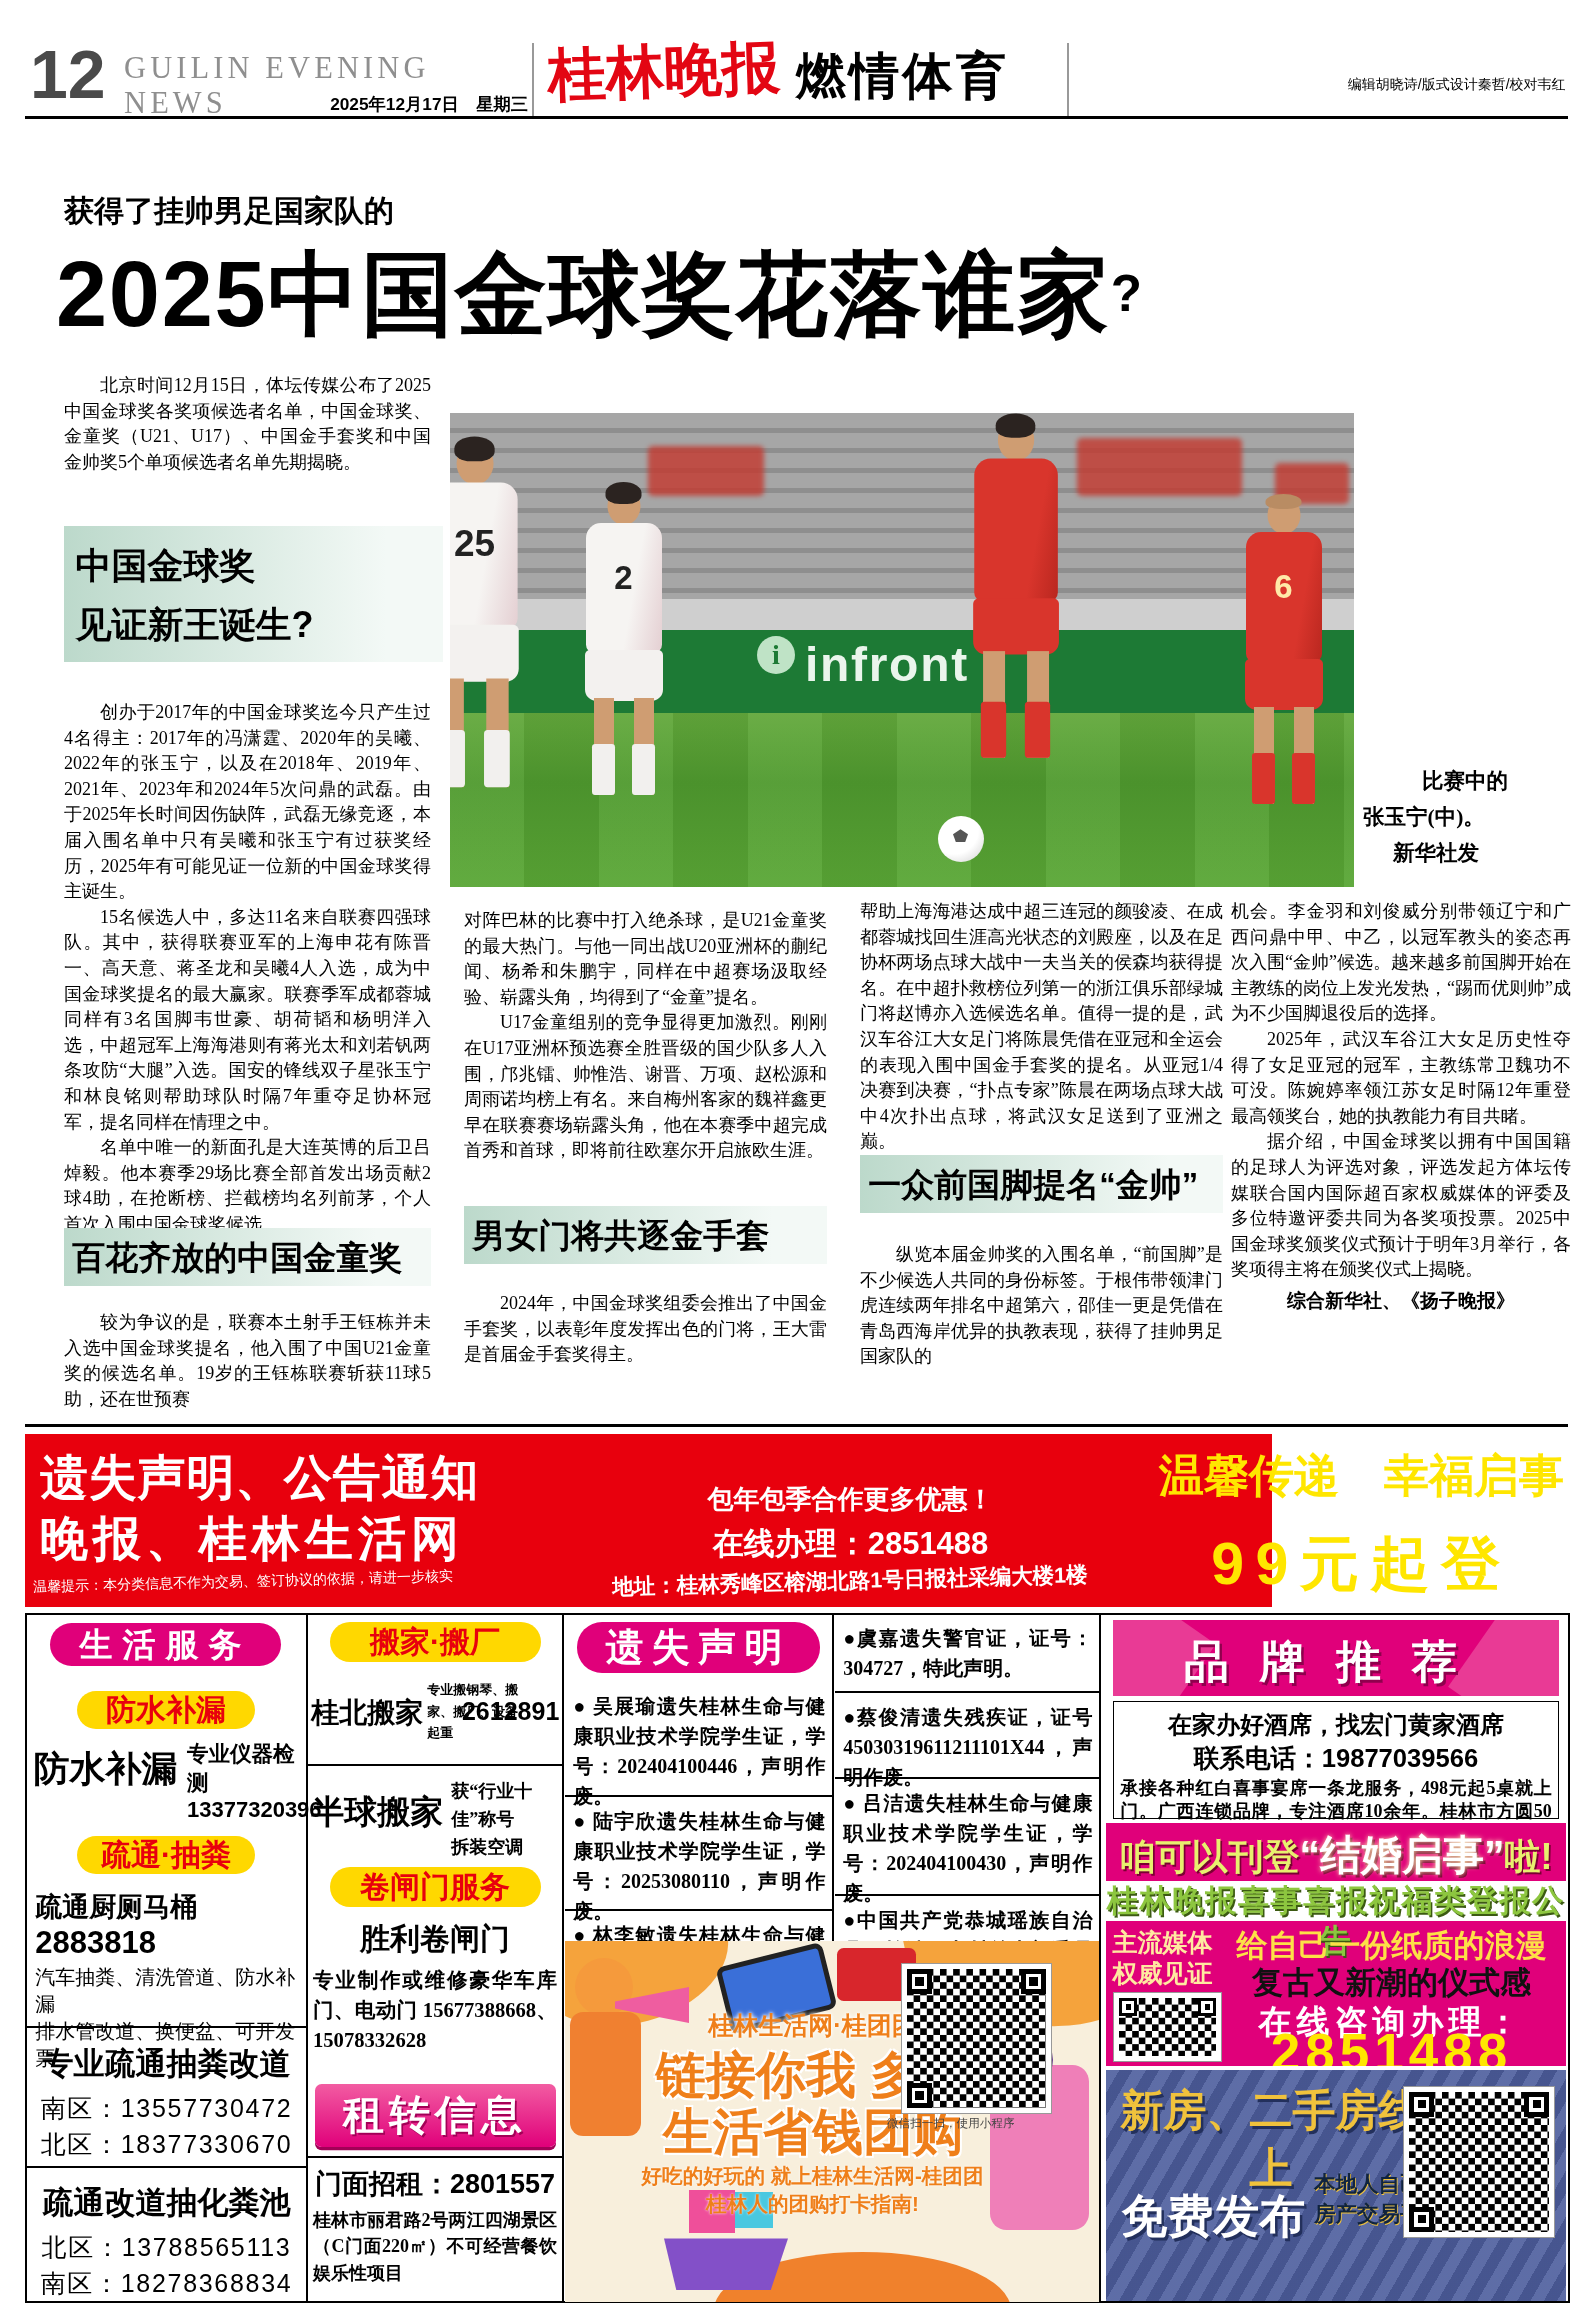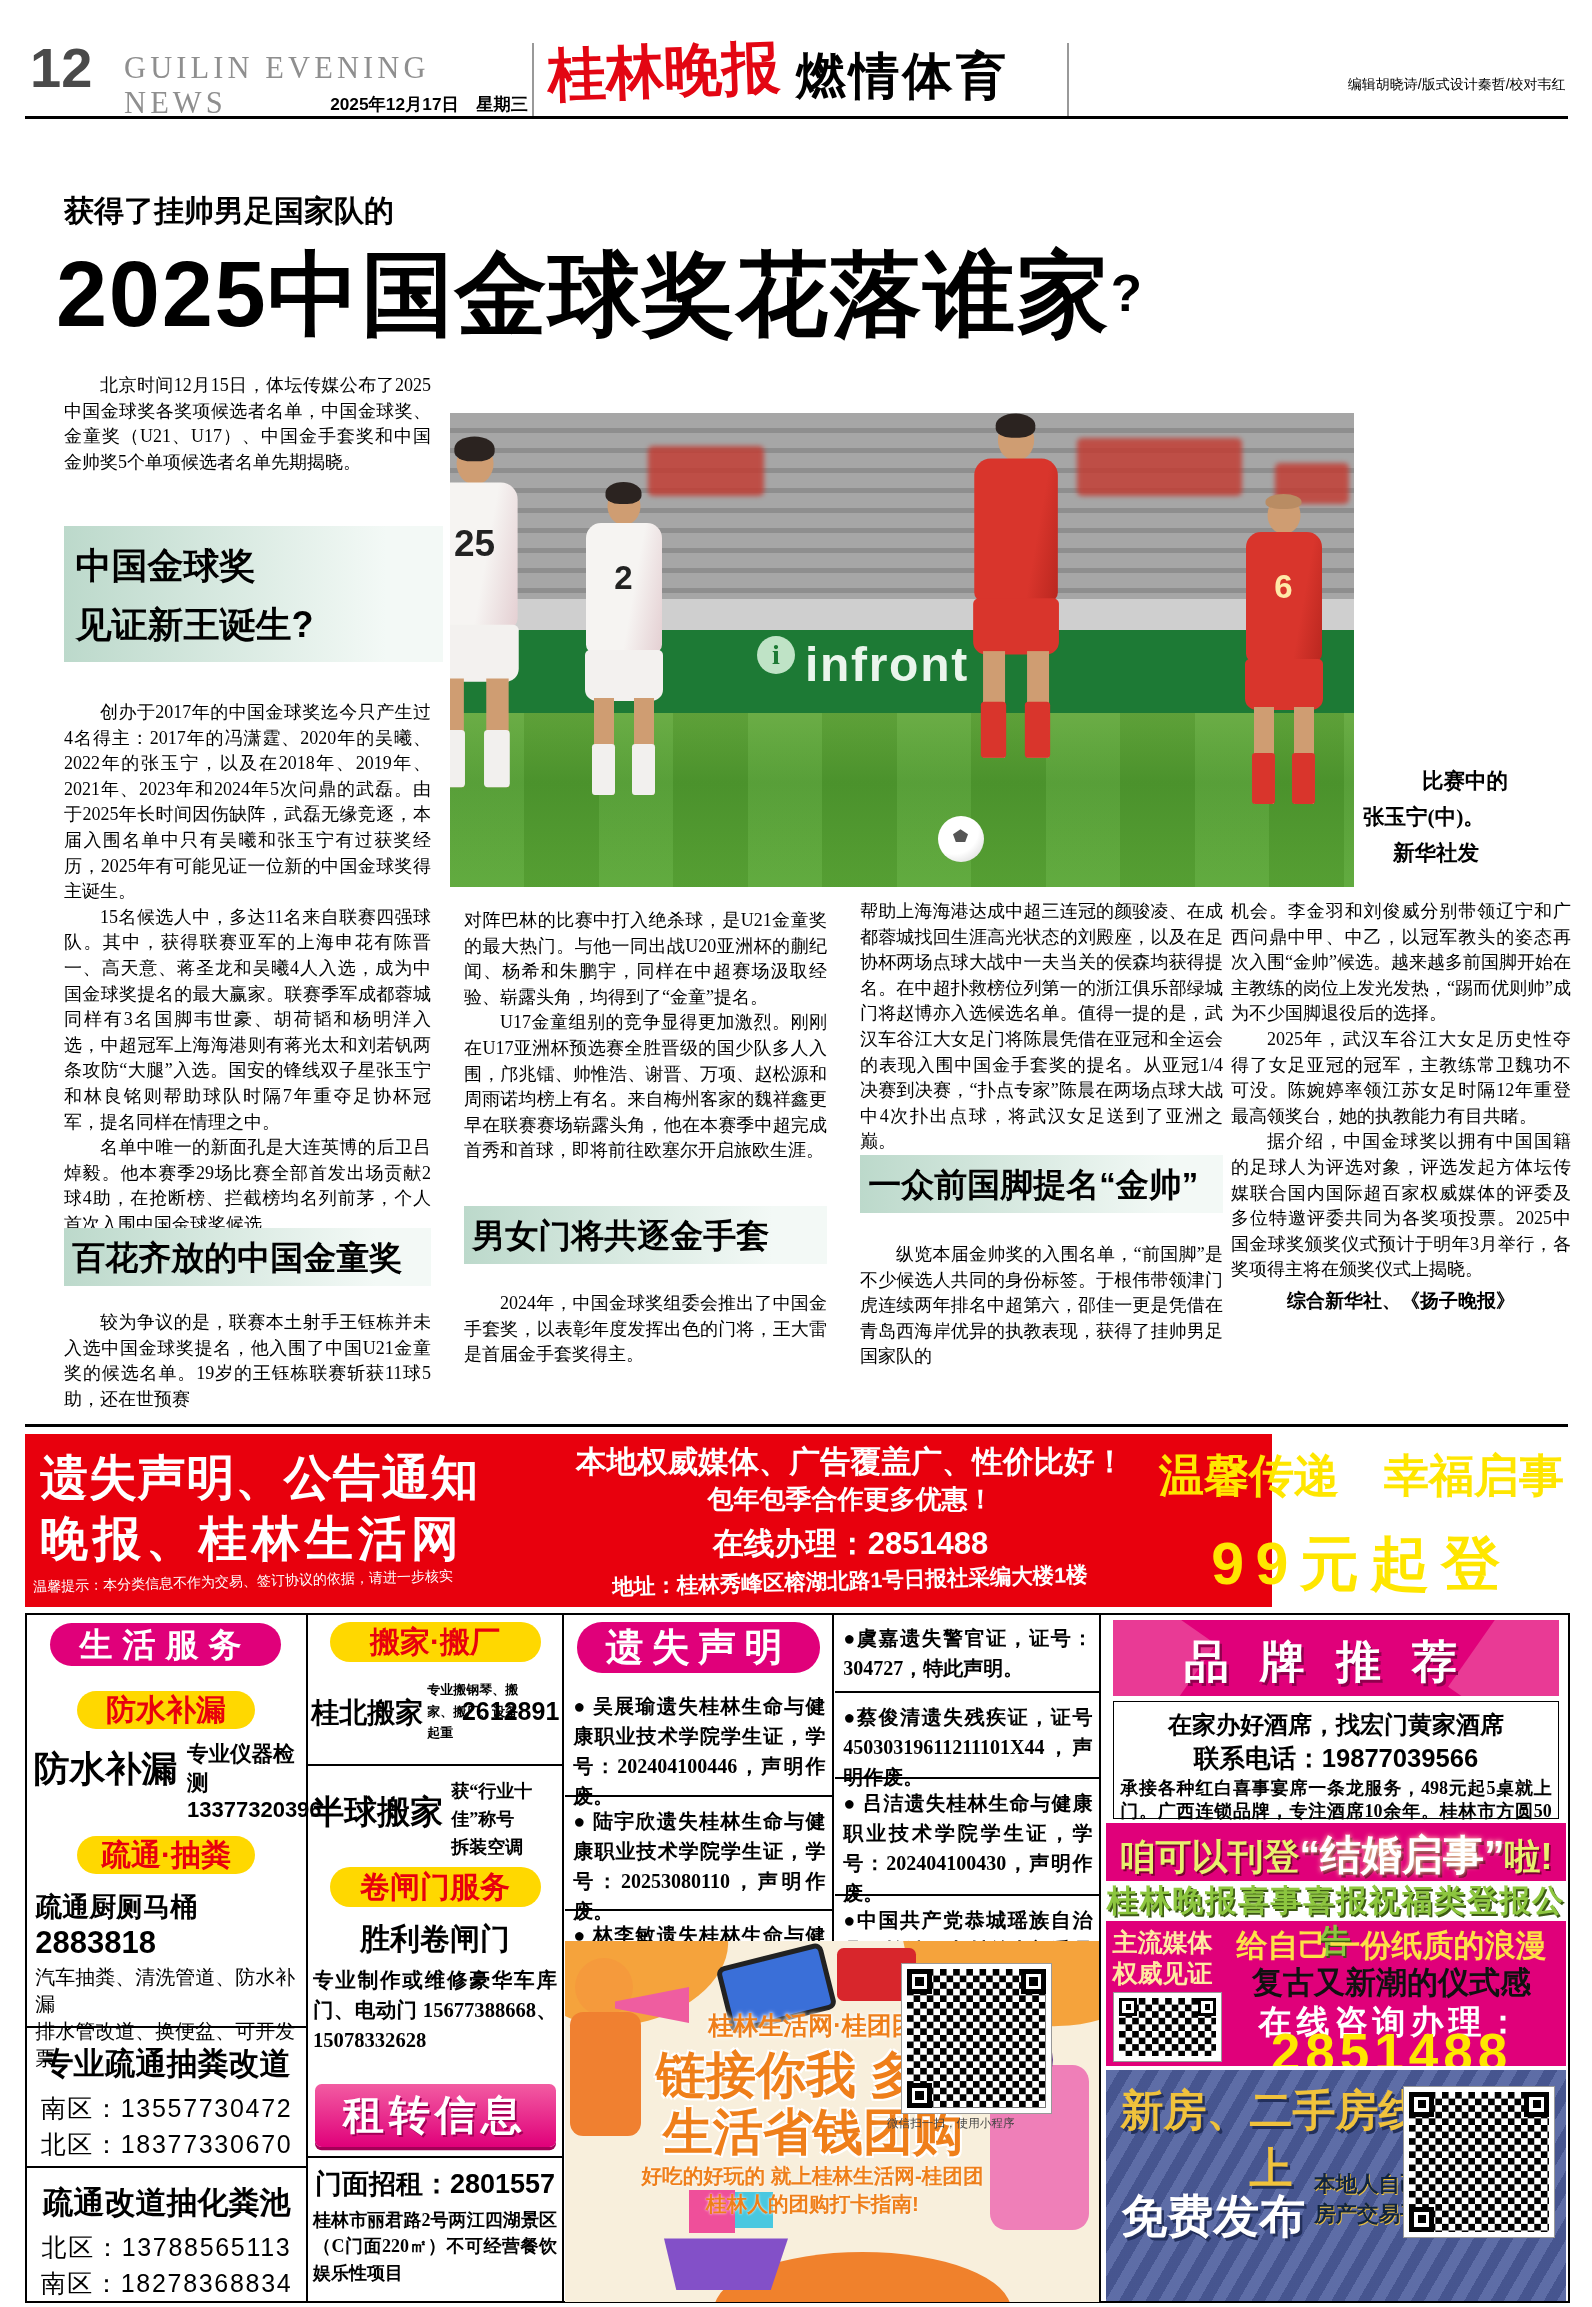--- a/index.html
+++ b/index.html
@@ -1,20 +1,20 @@
 <!DOCTYPE html>
 <html style="font-size:13.2px"><head>
 <meta charset="utf-8">
 <style>
   html,body{margin:0;padding:0;background:#fff;}
   body{width:1592px;height:2307px;position:relative;font-family:"Liberation Serif",serif;color:#000;}
   .abs{position:absolute;}
 
   
-  #pageno{left:30px;top:40px;font-size:56px;font-weight:bold;color:#4a4a4a;font-family:"Liberation Sans",sans-serif;line-height:1;}
+  #pageno{left:30px;top:40px;font-size:68px;font-weight:bold;color:#4a4a4a;font-family:"Liberation Sans",sans-serif;line-height:1;}
   #paper-en{left:124px;top:51px;width:404px;font-size:30.5px;color:#8f8f8f;letter-spacing:4.1px;font-family:"Liberation Serif",serif;}
   #mast-date{left:124px;top:92px;width:404px;text-align:right;font-size:17.3px;font-weight:bold;font-family:"Liberation Sans",sans-serif;}
   .mast-div{width:1.7px;background:#999;top:43px;height:76px;}
   #logo{left:540px;top:33px;width:248px;text-align:center;font-size:58px;font-weight:bold;color:#e30613;transform:rotate(-2deg);font-family:"Liberation Serif",serif;}
   #section-name{left:796px;top:43px;width:272px;font-size:50px;font-weight:900;letter-spacing:3.3px;font-family:"Liberation Sans",sans-serif;}
   #editors{right:26.4px;top:76px;font-size:14px;font-family:"Liberation Sans",sans-serif;}
   #mast-rule{left:25px;top:116px;width:1543px;height:3.3px;background:#000;}
 
   
   #kicker{left:64px;top:191px;font-size:30px;font-weight:bold;font-family:"Liberation Sans",sans-serif;}
@@ -277,21 +277,20 @@
   <p>据介绍，中国金球奖以拥有中国国籍的足球人为评选对象，评选发起方体坛传媒联合国内国际超百家权威媒体的评委及多位特邀评委共同为各奖项投票。2025中国金球奖颁奖仪式预计于明年3月举行，各奖项得主将在颁奖仪式上揭晓。</p>
   <div id="byline">综合新华社、《扬子晚报》</div>
 </div>
 
 <div class="abs" id="art-rule"></div>
 
 <div class="abs" id="redbanner">
   <div class="abs" id="rb-l1">遗失声明、公告通知</div>
   <div class="abs" id="rb-l2">晚报、桂林生活网</div>
   <div class="abs" id="rb-note">温馨提示：本分类信息不作为交易、签订协议的依据，请进一步核实</div>
-  <div class="abs" id="rb-m1">本地权威媒体、广告覆盖广、性价比好！</div>
   <div class="abs" id="rb-m2">包年包季合作更多优惠！</div>
   <div class="abs" id="rb-m3">在线办理：2851488</div>
   <div class="abs" id="rb-m4">地址：桂林秀峰区榕湖北路1号日报社采编大楼1楼</div>
   <div class="abs" id="rb-r1">温馨传递　幸福启事</div>
   <div class="abs" id="rb-r2">99元起登</div>
 </div>
 
 <div class="abs" id="cls">
 
   <div class="ccol" id="colA">

